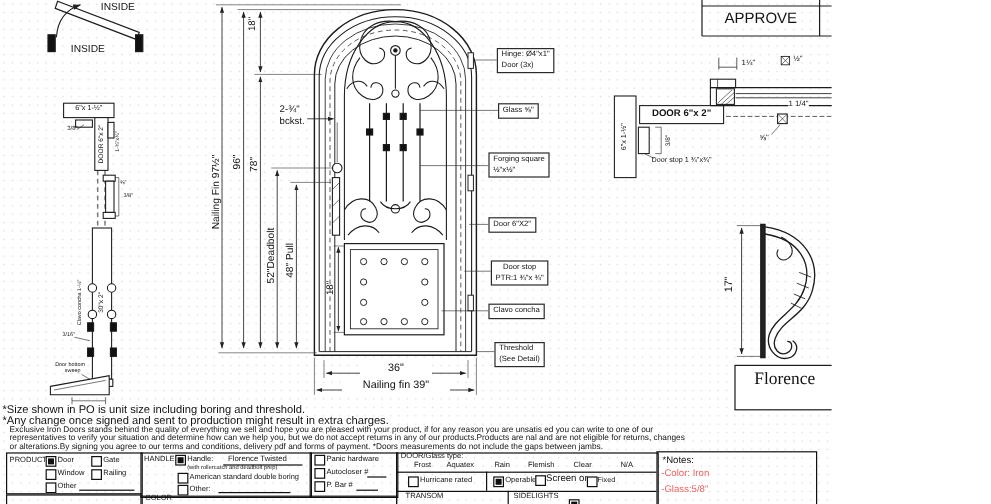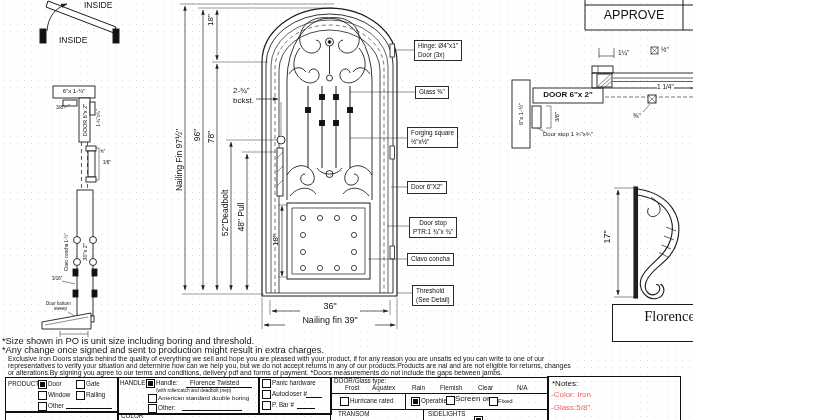--- a/index.html
+++ b/index.html
@@ -12,21 +12,21 @@
   .co{position:absolute;border:0.9px solid #2b2b2b;background:#fff;padding:1px 3px;
       font-size:6.4px;line-height:1.35;color:#111;white-space:nowrap;font-family:"Liberation Sans",sans-serif;}
   .box{position:absolute;border:1px solid #1a1a1a;}
   .cell{position:absolute;border:1.1px solid #0f0f0f;}
   .hl{position:absolute;border-top:1.1px solid #0f0f0f;height:0;}
   .vl{position:absolute;border-left:1.1px solid #0f0f0f;width:0;}
   .cb{position:absolute;width:6.5px;height:6.5px;border:1px solid #0f0f0f;background:#fff;}
   .cb.f::after{content:"";position:absolute;inset:0.8px;background:#0f0f0f;}
   .ul{position:absolute;height:0;border-bottom:0.8px solid #0f0f0f;}
   svg{position:absolute;left:0;top:0;}
-  .serif{font-family:"Liberation Serif",serif;text-align:right;}
+  .serif{font-family:"Liberation Serif",serif;}
   .red{color:#f05f5f;}
 </style>
 </head>
 <body>
 
 <div class="sheet">
 
 <svg width="826" height="420" viewBox="0 0 826 420">
   <defs>
     <marker id="ar" viewBox="0 0 10 10" refX="9" refY="5" markerWidth="7.5" markerHeight="7.5" orient="auto-start-reverse">

